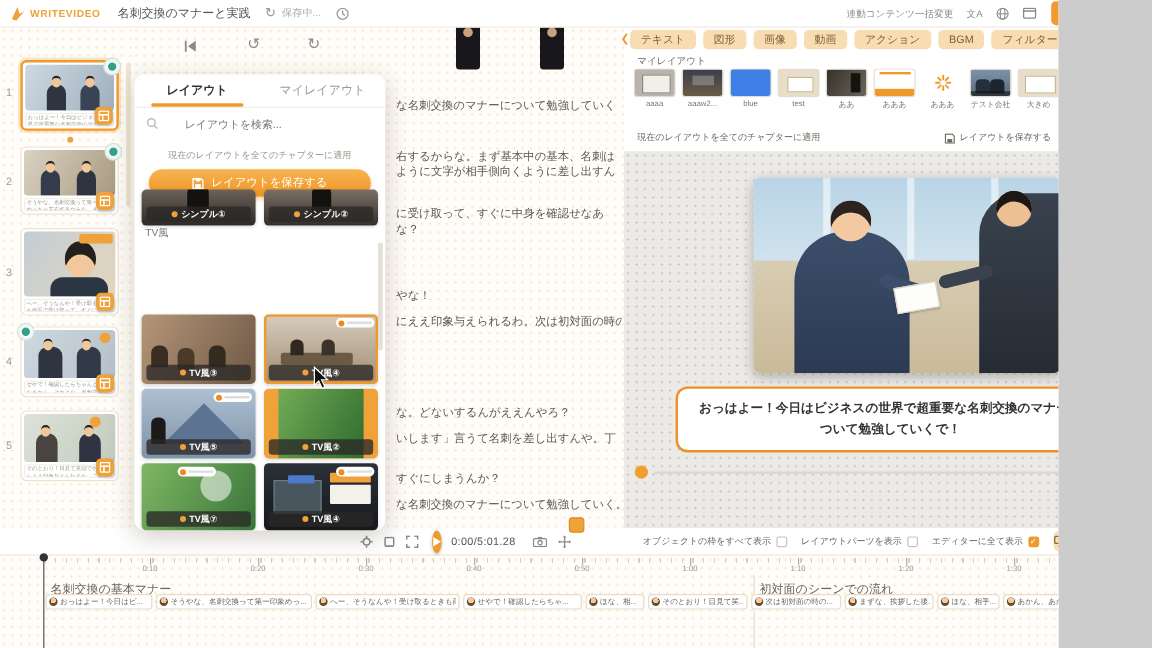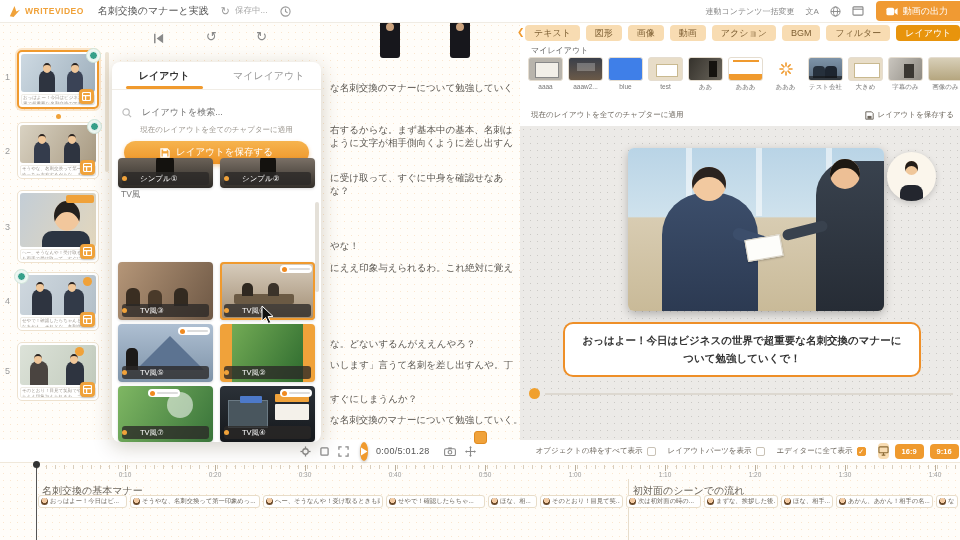--- a/index.html
+++ b/index.html
@@ -1,16 +1,16 @@
 <!DOCTYPE html>
 <html><head>
 <meta charset="utf-8">
 <style>
   html,body{margin:0;padding:0;background:#ccc;}
-  #app{position:relative;width:960px;height:540px;background:#fff;overflow:hidden;
+  #app{position:relative;width:882px;height:540px;background:#fff;overflow:hidden;
        font-family:"Liberation Sans","DejaVu Sans",sans-serif;color:#444;}
   .dots{background-image:radial-gradient(rgba(235,150,60,.22) .8px,transparent 1px);background-size:7px 7px;background-color:#fffdf9;}
   .gdots{background-image:radial-gradient(rgba(120,115,110,.28) .8px,transparent 1px);background-size:7px 7px;background-color:#eceae7;}
   svg{display:block;}
   
   #topbar{position:absolute;left:0;top:0;width:960px;height:22px;background:#fff;border-bottom:1px solid #f0ece4;display:flex;align-items:center;z-index:40;}
   .logo{display:flex;align-items:center;gap:4px;margin-left:8px;}
   .logo-txt{font-size:8.5px;font-weight:bold;color:#f0a23a;letter-spacing:.5px;}
   #proj-title{font-size:10px;color:#555;margin-left:14px;}
   .tb-ic{color:#999;font-size:11px;margin-left:12px;line-height:1;}
@@ -38,30 +38,30 @@
   .figure{position:absolute;top:20px;width:20px;height:38px;background:#17171c;border-radius:3px;z-index:6;}
   .figure:before{content:"";position:absolute;top:3px;left:6px;width:8px;height:8px;border-radius:50%;background:#caa27e;}
   #fit-btn{position:absolute;left:474px;top:431px;width:13px;height:13px;background:#f0a23a;border-radius:3px;z-index:6;border:1px solid #e08a1f;box-sizing:border-box;}
   
   #popup{position:absolute;left:112px;top:62px;width:209px;height:380px;background:#fff;border-radius:8px;
      box-shadow:0 5px 20px rgba(60,40,10,.22);z-index:30;overflow:hidden;}
   .ptabs{display:flex;height:27px;border-bottom:1px solid #f1ede6;}
   .ptab{flex:1;text-align:center;font-size:10px;color:#999;line-height:27px;position:relative;}
   .ptab.on{color:#333;font-weight:bold;}
   .ptab.on:after{content:"";position:absolute;left:14px;right:14px;bottom:0;height:3px;background:#f09a2e;border-radius:2px;}
-  .psearch{display:flex;align-items:flex-end;gap:8px;margin:8px 10px 0 10px;height:20px;}
+  .psearch{display:flex;align-items:flex-start;gap:20px;margin:8px 10px 0 10px;height:20px;}
   .psearch input{border:none;outline:none;font-size:9px;color:#555;flex:1;font-family:inherit;background:transparent;}
   .papply{font-size:7.5px;color:#9a958d;text-align:center;margin-top:7px;}
   .psave{margin:6px 12px 0 12px;height:23px;border-radius:12px;background:linear-gradient(#f6b44f,#ef9426);
      color:#fff;font-size:9.5px;display:flex;align-items:center;justify-content:center;gap:6px;box-shadow:0 2px 4px rgba(230,140,30,.4);}
   .prow{position:absolute;display:flex;gap:7px;left:6px;}
   .pitem{position:relative;width:95px;border-radius:4px;overflow:hidden;box-shadow:0 1px 3px rgba(0,0,0,.15);}
   .pitem.hl{outline:2px solid #f09a2e;outline-offset:-2px;}
   .pcap{position:absolute;left:4px;right:4px;bottom:3px;height:13px;background:rgba(42,40,38,.78);border-radius:3px;
-     color:#fff;font-size:7.5px;display:flex;align-items:center;justify-content:flex-start;gap:13px;}
+     color:#fff;font-size:7.5px;display:flex;align-items:center;justify-content:center;gap:3px;font-weight:bold;}
   .pcap i{width:5px;height:5px;border-radius:50%;background:#f0a23a;}
   .pbadge{position:absolute;right:3px;top:3px;width:32px;height:8px;background:#fff;border-radius:4px;display:flex;align-items:center;gap:2px;padding:0 2px;box-sizing:border-box;}
   .pbadge i{width:5px;height:5px;border-radius:50%;background:#f08a20;}
   .pbadge u{flex:1;height:2px;background:#ddd;border-radius:1px;text-decoration:none;}
   .psec{position:absolute;left:9px;font-size:8.5px;color:#777;}
   .pscroll{position:absolute;right:2px;top:140px;width:4px;height:90px;background:#e4e0d8;border-radius:2px;}
   
   #rtabs{position:absolute;left:525px;top:25px;right:3px;height:16px;display:flex;gap:6px;z-index:10;}
   .rtab{background:#f8dcb2;color:#7d5f33;font-size:9px;line-height:16px;padding:0 9px;border-radius:4px;white-space:nowrap;}
   .rtab.on{background:#e8940c;color:#fff;}
@@ -268,21 +268,21 @@
   <div class="figure" style="left:380px;"></div>
   <div class="figure" style="left:450px;"></div>
   <div id="fit-btn"></div>
 
   <div class="sline" style="top:82px">な名刺交換のマナーについて勉強していく</div>
   <div class="sline" style="top:124px">右するからな。まず基本中の基本、名刺は</div>
   <div class="sline" style="top:137px">ように文字が相手側向くように差し出すん</div>
   <div class="sline" style="top:172px">に受け取って、すぐに中身を確認せなあ</div>
   <div class="sline" style="top:185px">な？</div>
   <div class="sline" style="top:240px">やな！</div>
-  <div class="sline" style="top:262px">にええ印象与えられるわ。これ絶対に覚え</div>
+  <div class="sline" style="top:262px">にええ印象与えられるわ。次は初対面の時の</div>
   <div class="sline" style="top:338px">な。どないするんがええんやろ？</div>
   <div class="sline" style="top:359px">いします」言うて名刺を差し出すんや。丁</div>
   <div class="sline" style="top:393px">すぐにしまうんか？</div>
   <div class="sline" style="top:414px">な名刺交換のマナーについて勉強していく。</div>
 
   <div id="popup">
     <div class="ptabs">
       <div class="ptab on">レイアウト</div>
       <div class="ptab">マイレイアウト</div>
     </div>

